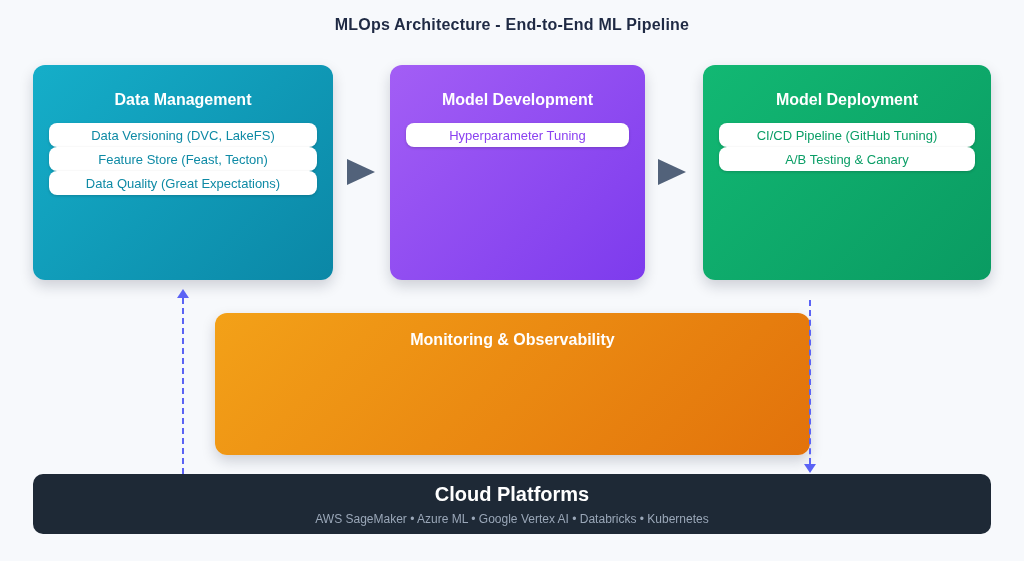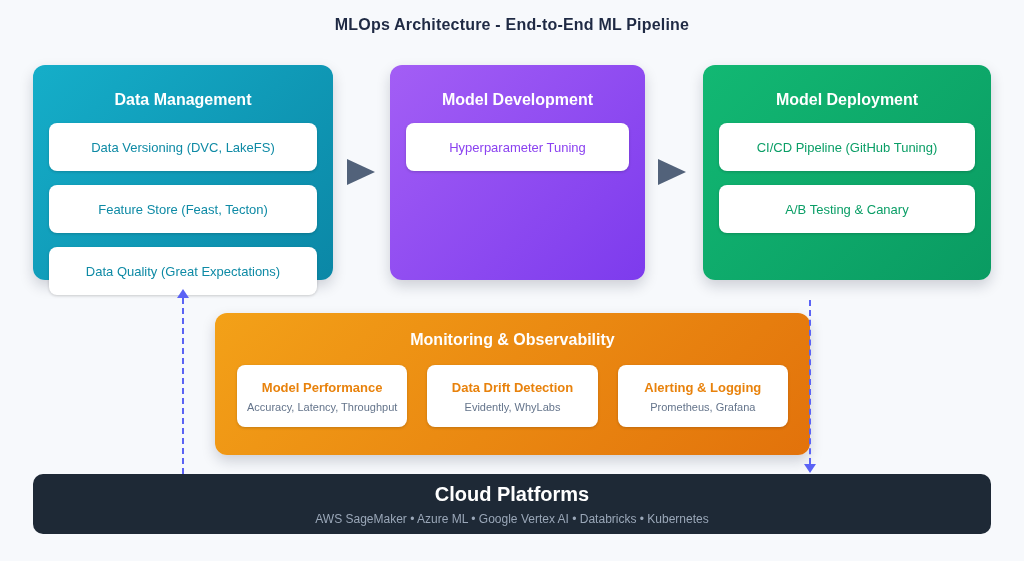--- a/index.html
+++ b/index.html
@@ -22,23 +22,23 @@
   .stage {
     position: absolute; top: 65px; height: 215px;
     border-radius: 12px; padding: 12px 16px;
     box-shadow: 0 6px 14px rgba(15,23,42,.18);
   }
   .stage h2 {
     margin: 14px 0 14px; text-align: center;
     color: #ffffff; font-size: 16px; font-weight: bold;
   }
   .stage .card {
-    background: #ffffff; border-radius: 8px; height: 48px;
+    background: #ffffff; border-radius: 8px; height: 24px;
     display: flex; align-items: center; justify-content: center;
-    font-size: 13px; margin-bottom: 14px;
+    font-size: 13px; margin-bottom: 0;
     box-shadow: 0 1px 3px rgba(0,0,0,.18);
     white-space: nowrap;
   }
   .stage-data {
     left: 33px; width: 300px;
     background: linear-gradient(135deg, var(--teal-start, #15aec9), var(--teal-end, #0b87a6));
   }
   .stage-data .card { color: var(--card-text-teal, #0e8aa5); }
   .stage-dev {
     left: 390px; width: 255px;
@@ -129,34 +129,20 @@
   <div class="flow-arrow a2"></div>
 
   <section class="stage stage-deploy">
     <h2>Model Deployment</h2>
     <div class="card">CI/CD Pipeline (GitHub Tuning)</div>
     <div class="card">A/B Testing &amp; Canary</div>
   </section>
 
   <section class="monitoring">
     <h2>Monitoring &amp; Observability</h2>
-    <div class="mon-cards">
-      <div class="mon-card">
-        <span class="t">Model Performance</span>
-        <span class="s">Accuracy, Latency, Throughput</span>
-      </div>
-      <div class="mon-card">
-        <span class="t">Data Drift Detection</span>
-        <span class="s">Evidently, WhyLabs</span>
-      </div>
-      <div class="mon-card">
-        <span class="t">Alerting &amp; Logging</span>
-        <span class="s">Prometheus, Grafana</span>
-      </div>
-    </div>
   </section>
 
   <div class="dash dash-left"></div>
   <div class="dash-arrow up"></div>
   <div class="dash dash-right"></div>
   <div class="dash-arrow down"></div>
 
   <section class="cloud">
     <span class="t">Cloud Platforms</span>
     <span class="s">AWS SageMaker • Azure ML • Google Vertex AI • Databricks • Kubernetes</span>

